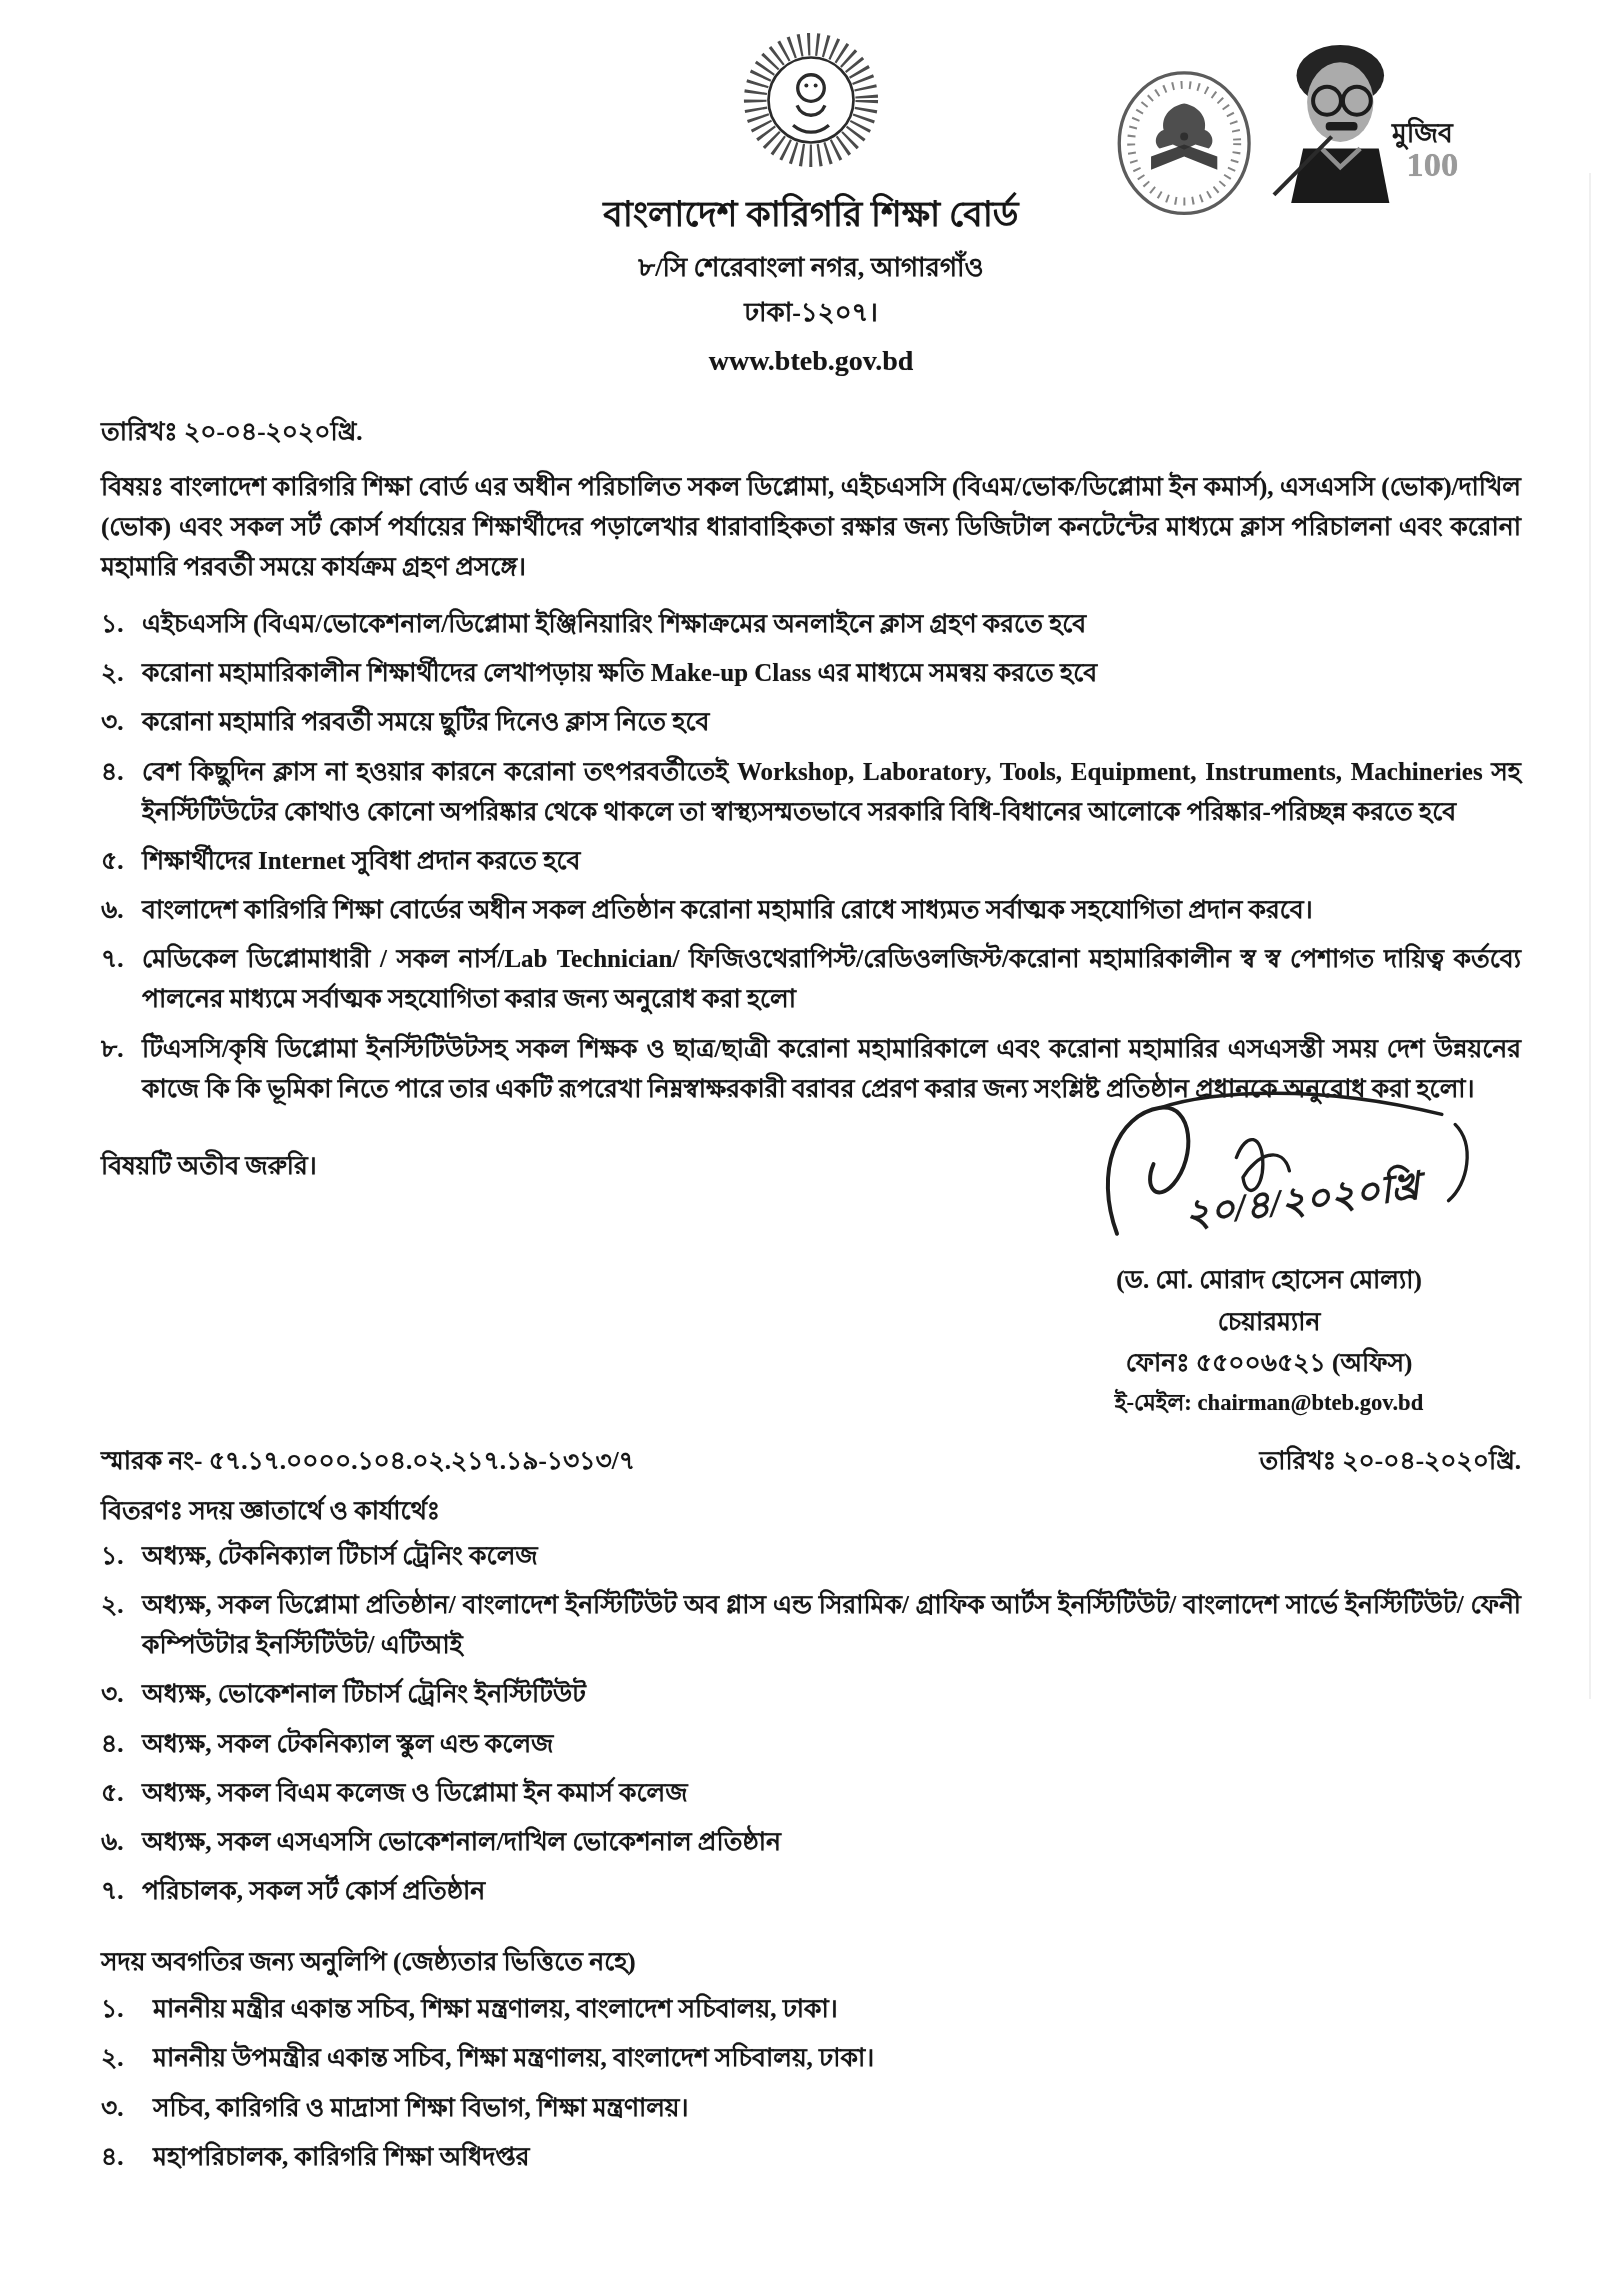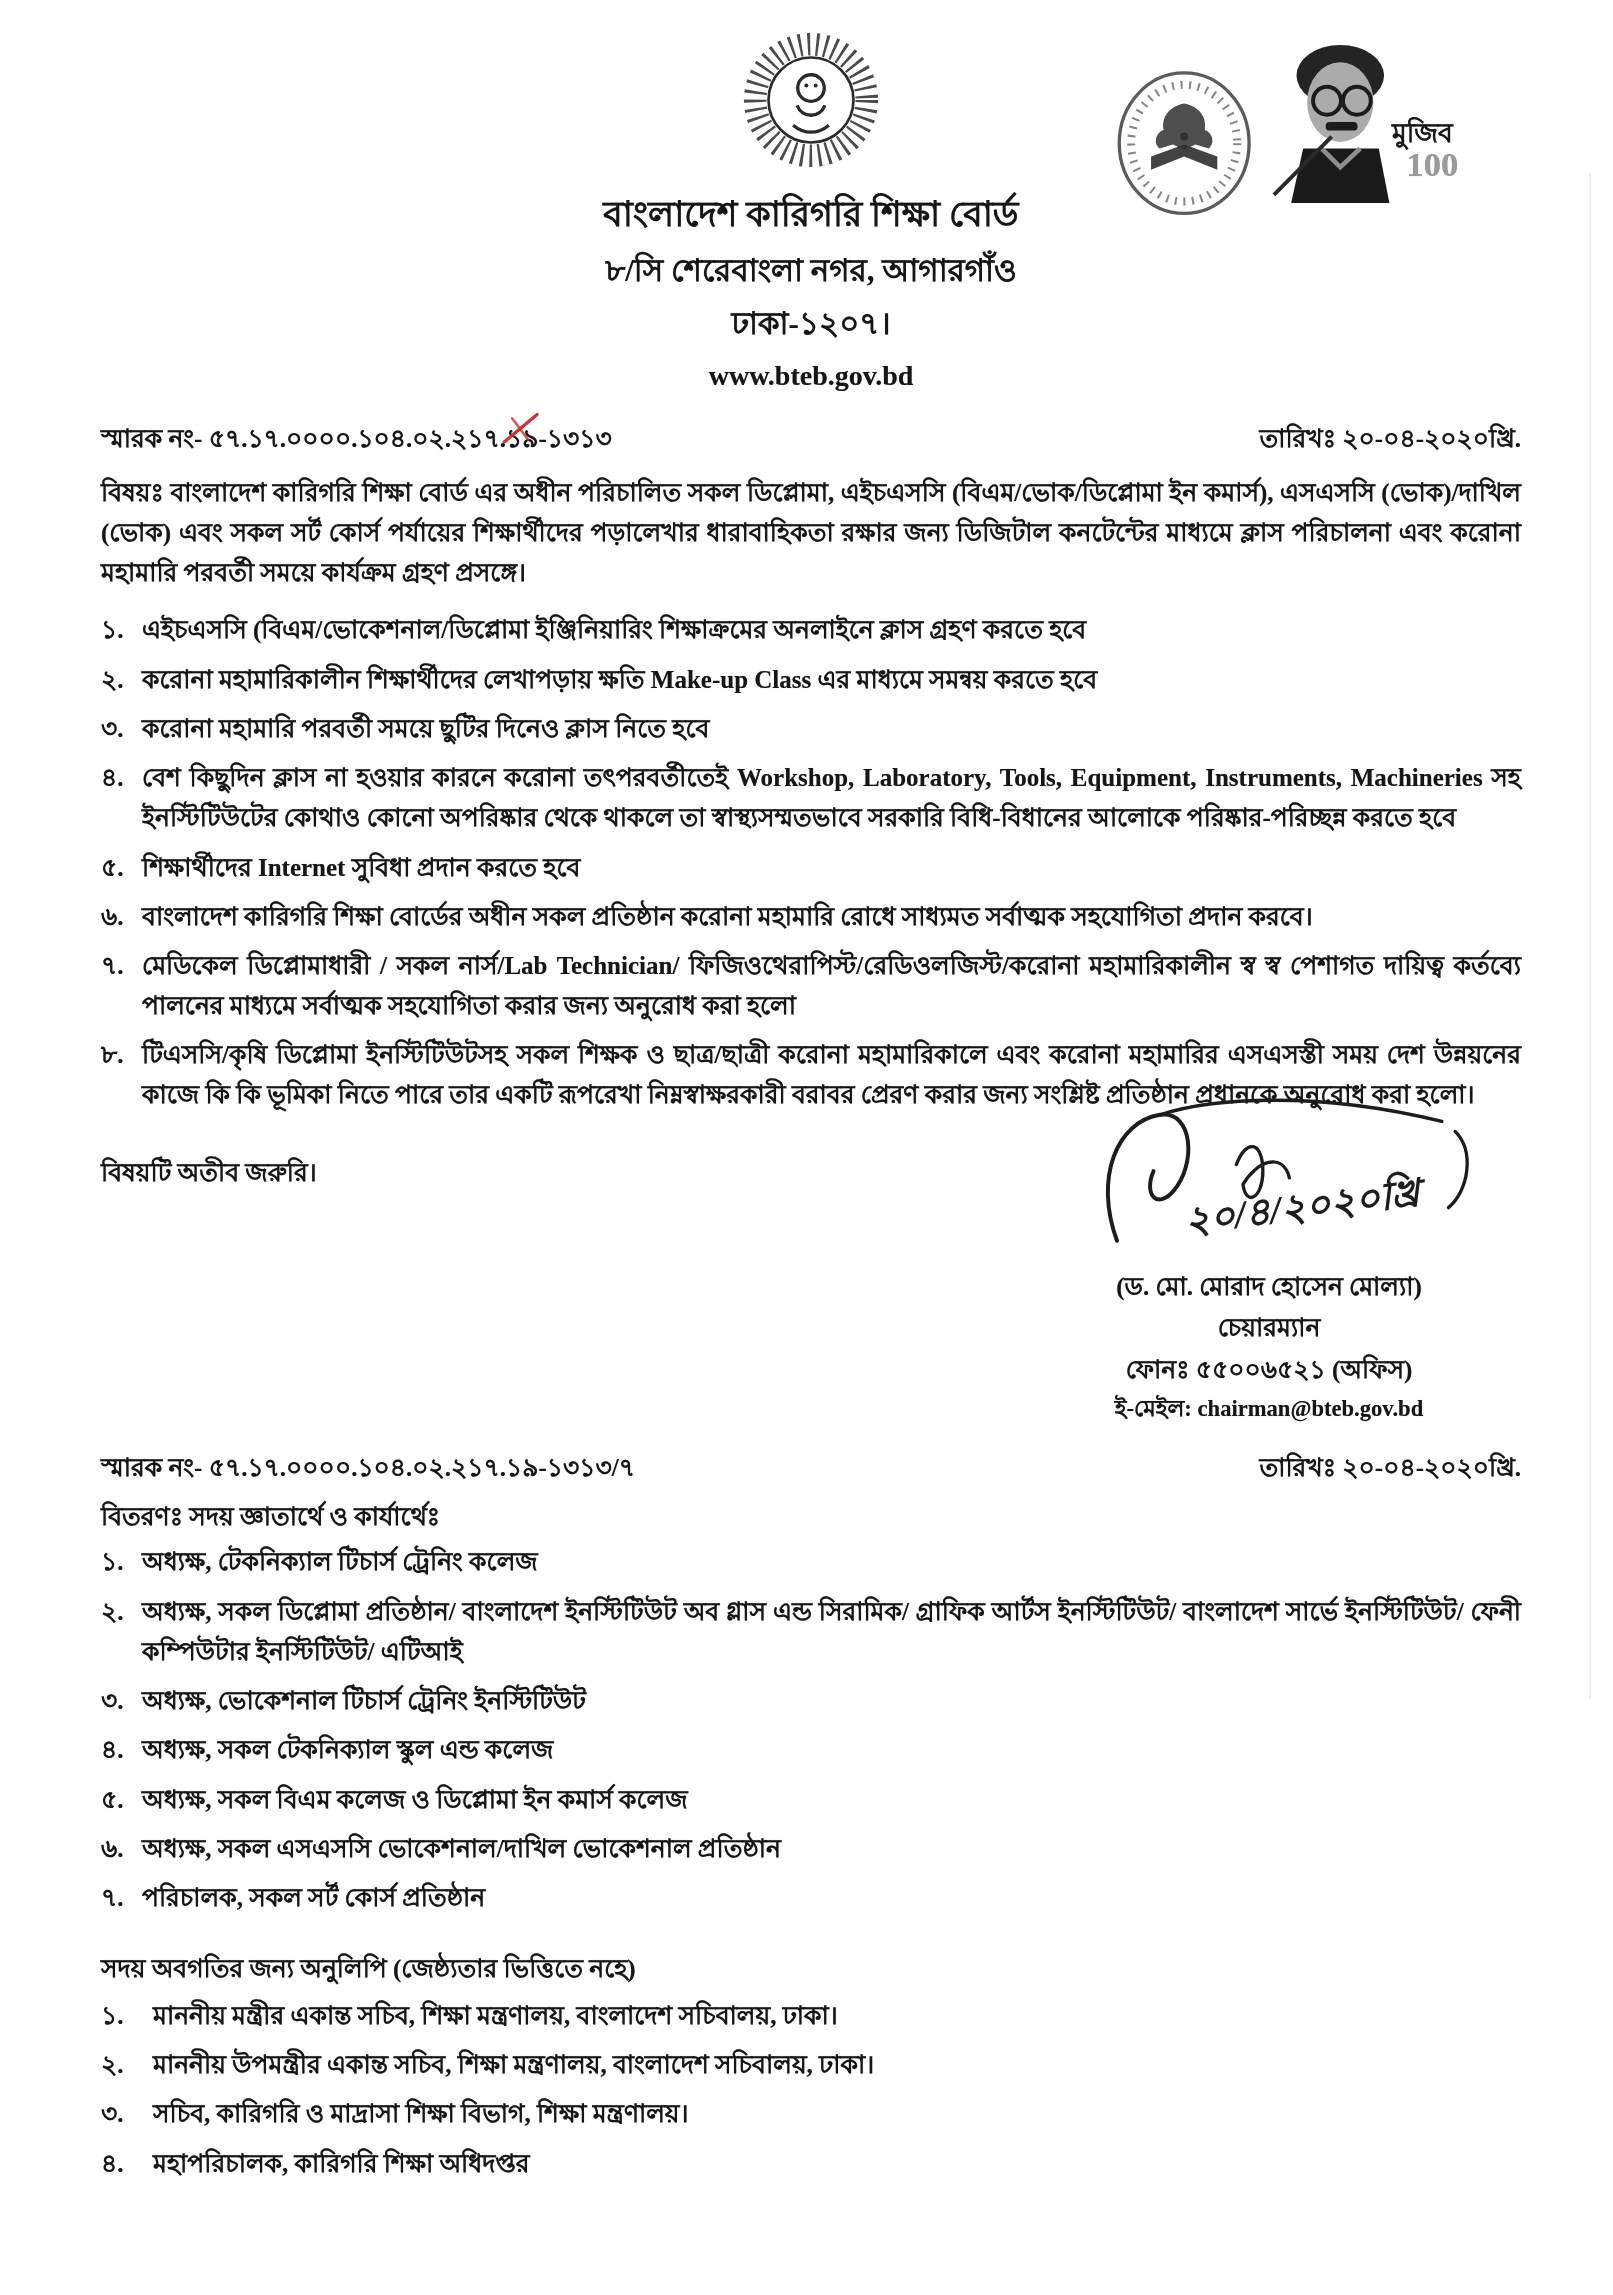--- a/index.html
+++ b/index.html
@@ -18,21 +18,21 @@
     line-height:1.5;
     overflow:hidden;
   }
   .scan-text{text-shadow:0 0 0.7px rgba(0,0,0,.45);}
   
   .header{position:relative;text-align:center;min-height:372px;}
   .sunburst-wrap{display:flex;justify-content:center;}
   .seal-wrap{position:absolute;top:46px;right:259px;}
   .mujib-wrap{position:absolute;top:18.6px;right:60px;}
   .org-name{font-size:35px;font-weight:700;margin-top:4px;}
-  .addr{font-size:31px;margin-top:6.6px;font-weight:600;}
+  .addr{font-size:26px;margin-top:6.6px;font-weight:600;}
   .website{font-size:28px;font-weight:700;margin-top:8px;font-family:"Liberation Serif",serif;}
   
   .memo-row{display:flex;justify-content:space-between;align-items:flex-start;font-weight:700;margin-top:22.6px;}
   .memo-label{position:relative;}
   .red-tick{position:absolute;left:398px;top:-10.6px;width:46px;height:41px;pointer-events:none;}
   
   .subject{margin-top:16px;font-weight:700;text-align:justify;line-height:1.6;}
   .intro{margin-top:26.5px;text-align:justify;line-height:1.7;}
   .list{margin-top:17px;}
   .li{display:flex;margin-bottom:9.3px;line-height:1.6;}
@@ -99,27 +99,20 @@
       </svg>
     </div>
 
     <div class="org-name">বাংলাদেশ কারিগরি শিক্ষা বোর্ড</div>
     <div class="addr">৮/সি শেরেবাংলা নগর, আগারগাঁও</div>
     <div class="addr">ঢাকা-১২০৭।</div>
     <div class="website">www.bteb.gov.bd</div>
   </div>
 
   <div class="memo-row">
-    <div class="memo-label">
-      <span>স্মারক নং- ৫৭.১৭.০০০০.১০৪.০২.২১৭.১৯-১৩১৩</span>
-      <svg class="red-tick" viewBox="0 0 70 62">
-        <path d="M8,50 L58,8" stroke="#c33" stroke-width="5" fill="none" stroke-linecap="round"></path>
-        <path d="M20,14 L44,46" stroke="#c33" stroke-width="4" fill="none" stroke-linecap="round" opacity=".8"></path>
-      </svg>
-    </div>
     <div>তারিখঃ ২০-০৪-২০২০খ্রি.</div>
   </div>
 
   <div class="subject">বিষয়ঃ বাংলাদেশ কারিগরি শিক্ষা বোর্ড এর অধীন পরিচালিত সকল ডিপ্লোমা, এইচএসসি (বিএম/ভোক/ডিপ্লোমা ইন কমার্স), এসএসসি (ভোক)/দাখিল (ভোক) এবং সকল সর্ট কোর্স পর্যায়ের শিক্ষার্থীদের পড়ালেখার ধারাবাহিকতা রক্ষার জন্য ডিজিটাল কনটেন্টের মাধ্যমে ক্লাস পরিচালনা এবং করোনা মহামারি পরবর্তী সময়ে কার্যক্রম গ্রহণ প্রসঙ্গে।</div>
 
   <div class="list">
     <div class="li">
         <span class="num">১.</span>
         <span class="txt">এইচএসসি (বিএম/ভোকেশনাল/ডিপ্লোমা ইঞ্জিনিয়ারিং শিক্ষাক্রমের অনলাইনে ক্লাস গ্রহণ করতে হবে</span>
       </div>

